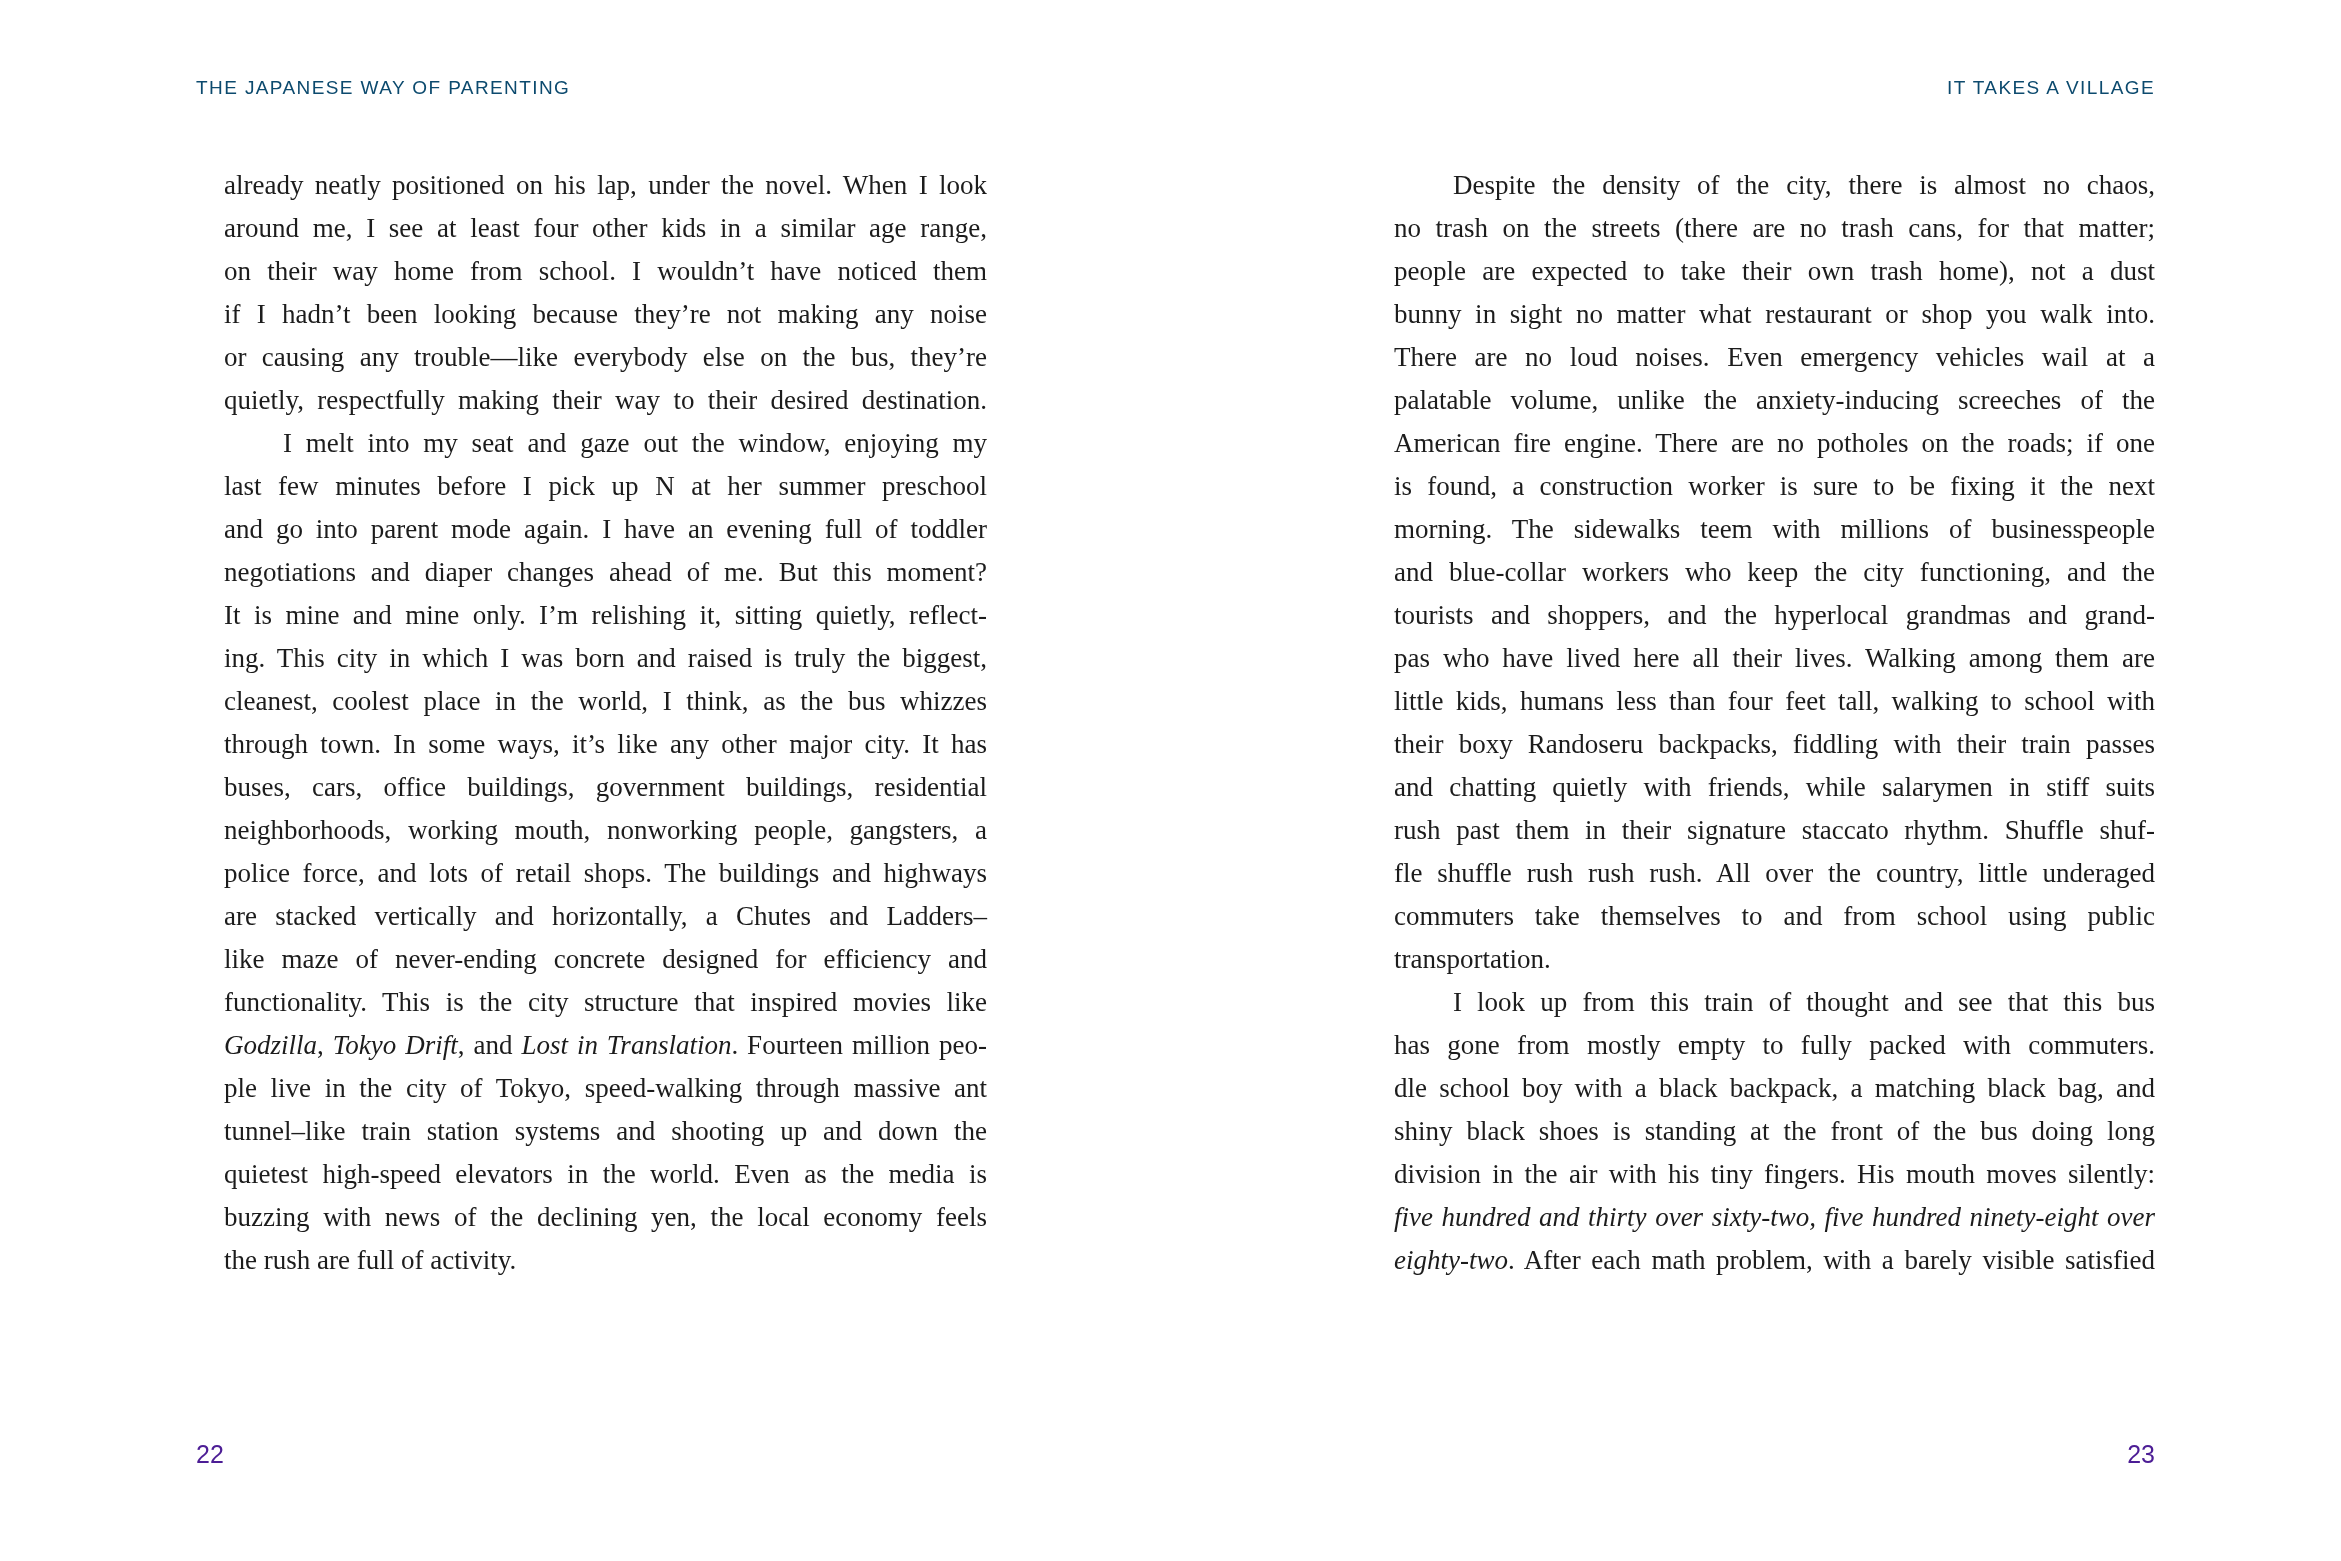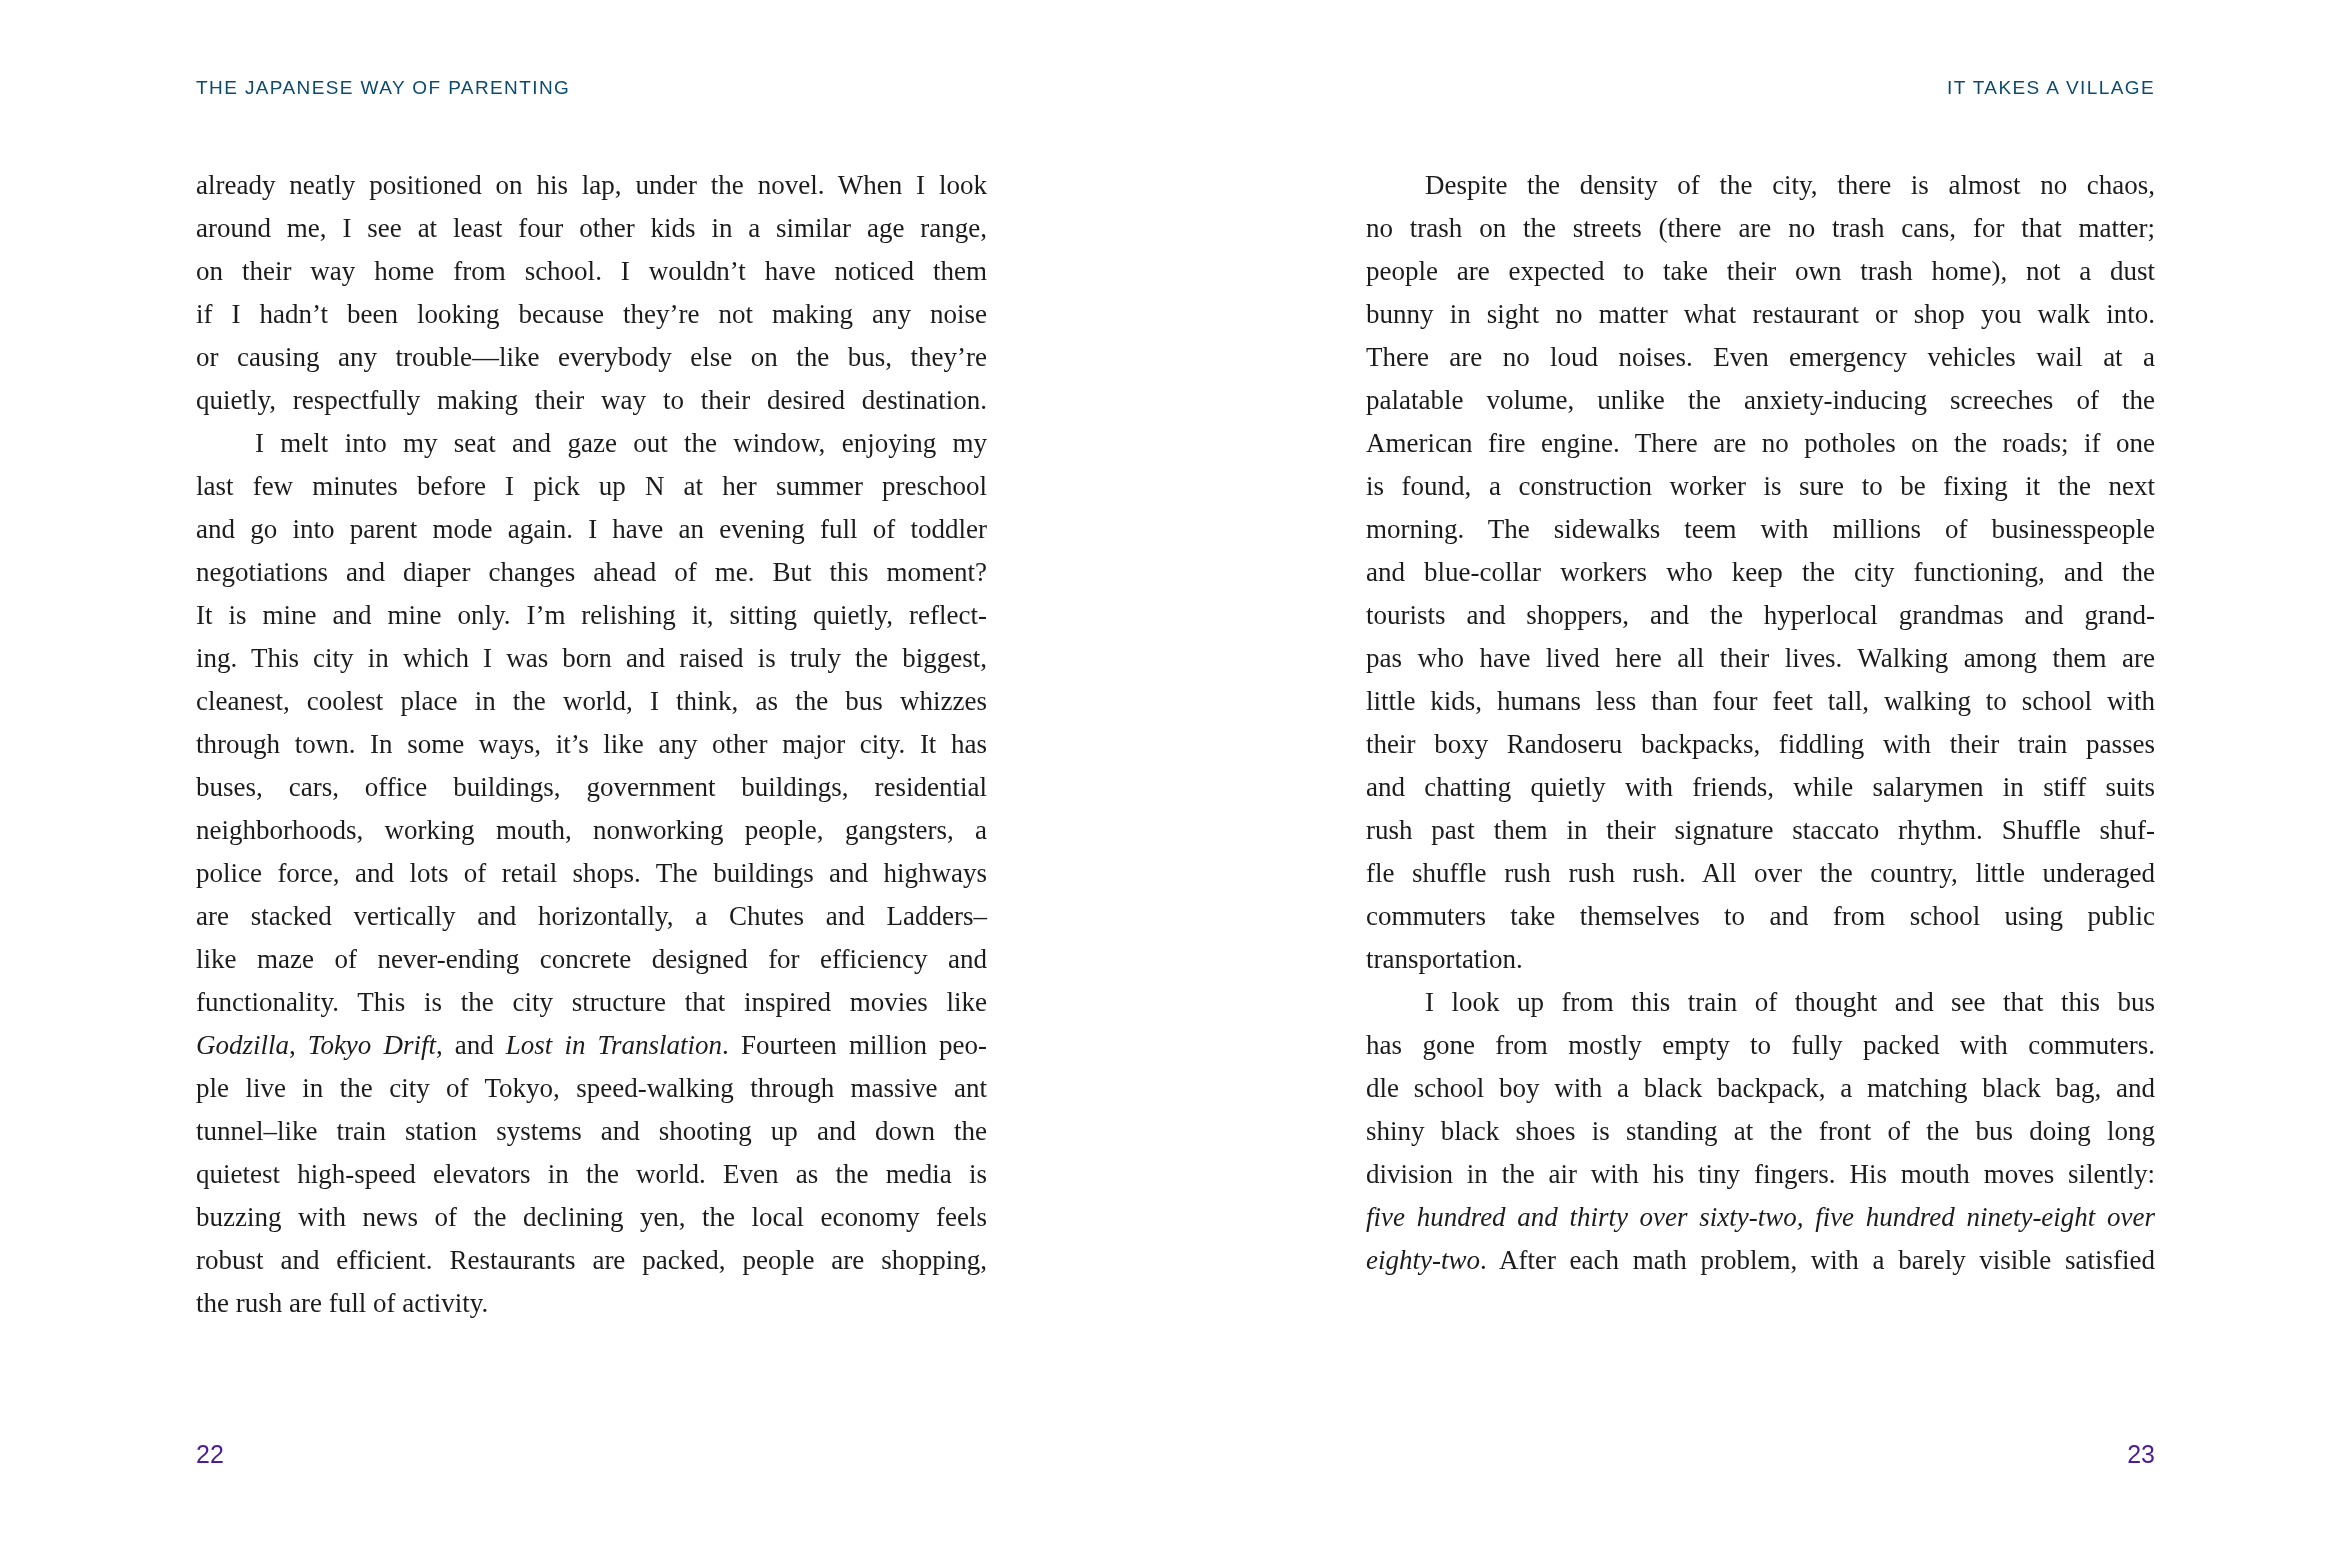--- a/index.html
+++ b/index.html
@@ -31,20 +31,21 @@
     color: #1c1c1c;
   }
   .page-body.left { left: 196px; width: 791px; }
   .page-body.right { left: 1366px; width: 789px; }
   .para { margin: 0; }
   .line {
     text-align: justify;
     text-align-last: justify;
     white-space: nowrap;
     overflow: visible;
+    margin-left: 28px;
   }
   .line-short { text-align-last: left; }
   .line-indent { padding-left: 59px; }
   .it { font-style: italic; }
   .page-number {
     position: absolute;
     top: 1440px;
     font-family: "Liberation Sans", sans-serif;
     font-size: 25px;
     color: #4c1d95;
@@ -83,21 +84,20 @@
         <div class="line"><span>neighborhoods, working mouth, nonworking people, gangsters, a</span></div>
         <div class="line"><span>police force, and lots of retail shops. The buildings and highways</span></div>
         <div class="line"><span>are stacked vertically and horizontally, a Chutes and Ladders–</span></div>
         <div class="line"><span>like maze of never-ending concrete designed for efficiency and</span></div>
         <div class="line"><span>functionality. This is the city structure that inspired movies like</span></div>
         <div class="line"><span class="it">Godzilla</span><span>, </span><span class="it">Tokyo Drift</span><span>, and </span><span class="it">Lost in Translation</span><span>. Fourteen million peo-</span></div>
         <div class="line"><span>ple live in the city of Tokyo, speed-walking through massive ant</span></div>
         <div class="line"><span>tunnel–like train station systems and shooting up and down the</span></div>
         <div class="line"><span>quietest high-speed elevators in the world. Even as the media is</span></div>
         <div class="line"><span>buzzing with news of the declining yen, the local economy feels</span></div>
-        <div class="line"><span>robust and efficient. Restaurants are packed, people are shopping,</span></div>
         <div class="line line-short"><span>the rush are full of activity.</span></div>
       </div>
     </div>
 
   <div class="page-body right">
       <div class="para">
         <div class="line line-indent"><span>Despite the density of the city, there is almost no chaos,</span></div>
         <div class="line"><span>no trash on the streets (there are no trash cans, for that matter;</span></div>
         <div class="line"><span>people are expected to take their own trash home), not a dust</span></div>
         <div class="line"><span>bunny in sight no matter what restaurant or shop you walk into.</span></div>

